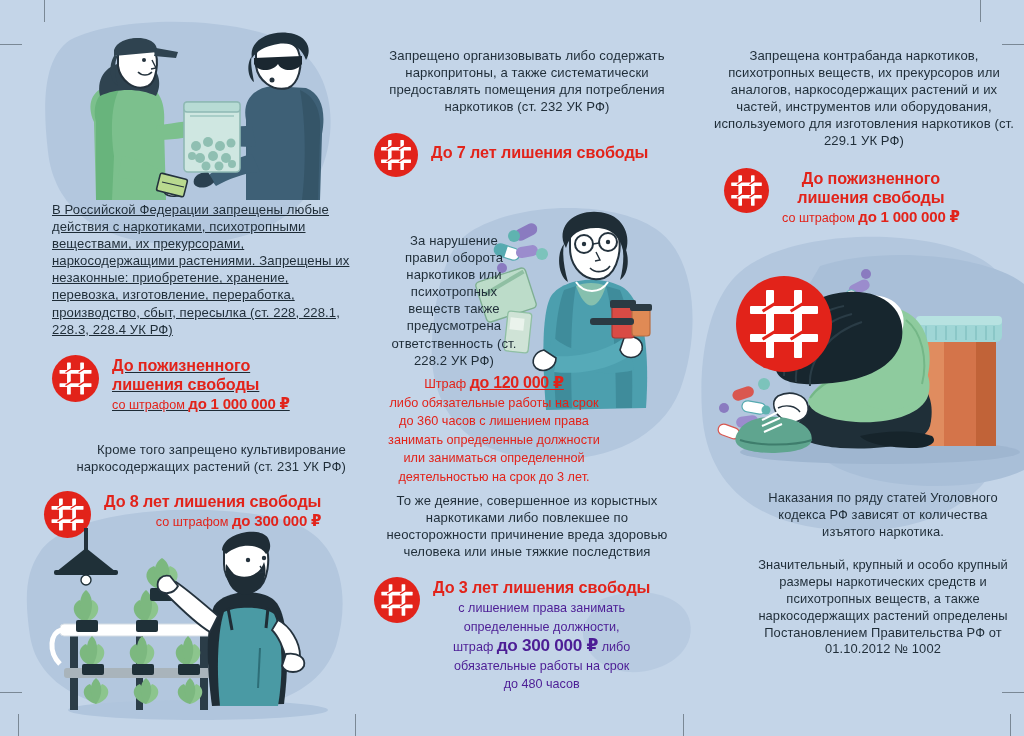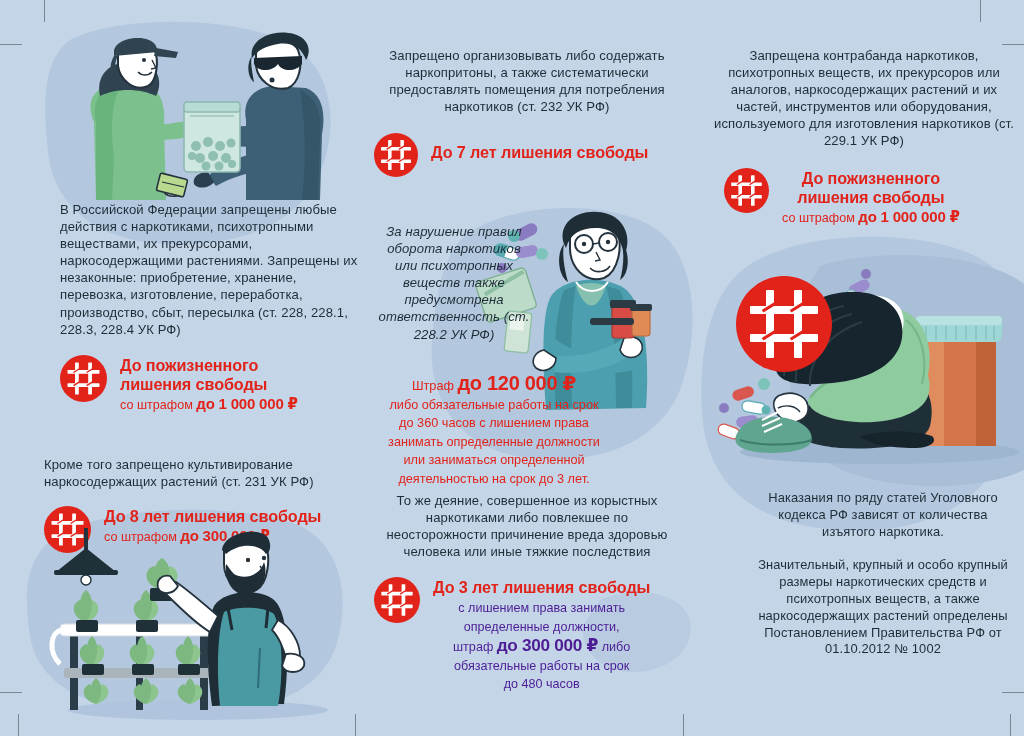--- a/index.html
+++ b/index.html
@@ -40,21 +40,21 @@
   .redsub{
     color:#e2231a;font-size:12.6px;line-height:17px;margin-top:1px;
   }
   .redsub .big{font-weight:bold;font-size:15px;letter-spacing:-.2px;}
 
   .redlines{color:#4c1d95;font-size:12.6px;line-height:18.4px;}
   .redlines .amt{font-weight:bold;font-size:17.2px;letter-spacing:-.3px;}
 
   .fine{color:#e2231a;font-size:12.7px;line-height:18.6px;}
   .fine .lead{font-size:12.7px;}
-  .fine .amt{font-weight:bold;font-size:20px;letter-spacing:-.3px;}
+  .fine .amt{font-weight:bold;font-size:16px;letter-spacing:-.3px;text-decoration:underline;}
 
   
   .hashicon{flex:0 0 auto;display:block;}
 
   
   .ill{position:absolute;}
   svg{display:block;overflow:visible;}
 </style>
 </head>
 <body>
@@ -151,21 +151,21 @@
           <circle cx="136" cy="126" r="4"></circle>
         <circle cx="150" cy="136" r="4.5"></circle>
           <circle cx="163" cy="136" r="4.5"></circle>
         <circle cx="176" cy="134" r="4"></circle>
       </g>
     </g>
   </svg>
 
   <div class="col col1">
 
-    <div style="position:absolute;top:201px;left:16px;width:302px;">
+    <div style="position:absolute;top:201px;left:8px;width:302px;text-decoration:underline;">
       <p class="para" style="margin:0;">В Российской Федерации запрещены любые действия с наркотиками, психотропными веществами, их прекурсорами, наркосодержащими растениями. Запрещены их незаконные: приобретение, хранение, перевозка, изготовление, переработка, производство, сбыт, пересылка (ст. 228, 228.1, 228.3, 228.4 УК РФ)</p>
       <div class="penalty" style="margin-top:17px;">
         <svg class="hashicon" width="47" height="47" viewBox="0 0 100 100" aria-hidden="true">
           <circle cx="50" cy="50" r="50" fill="#e2231a"></circle>
           <g fill="#ffffff">
             <rect x="32" y="16" width="8" height="68" rx="1"></rect>
             <rect x="60" y="16" width="8" height="68" rx="1"></rect>
             <rect x="16" y="32" width="68" height="8" rx="1"></rect>
             <rect x="16" y="60" width="68" height="8" rx="1"></rect>
           </g>
@@ -179,21 +179,21 @@
         <div class="txt">
           <div class="redhead">До пожизненного</div>
           <div class="redhead">лишения свободы</div>
           <div class="redsub">
             <span>со штрафом </span><span class="big">до 1 000 000 ₽</span>
           </div>
         </div>
       </div>
     </div>
 
-    <div style="position:absolute;top:456px;left:0;width:302px;">
+    <div style="position:absolute;top:441px;left:0;width:302px;text-align:right;">
       <p class="para" style="margin:0;">Кроме того запрещено культивирование наркосодержащих растений (ст. 231 УК РФ)</p>
       <div class="penalty" style="margin-top:16px;">
         <svg class="hashicon" width="47" height="47" viewBox="0 0 100 100" aria-hidden="true">
           <circle cx="50" cy="50" r="50" fill="#e2231a"></circle>
           <g fill="#ffffff">
             <rect x="32" y="16" width="8" height="68" rx="1"></rect>
             <rect x="60" y="16" width="8" height="68" rx="1"></rect>
             <rect x="16" y="32" width="68" height="8" rx="1"></rect>
             <rect x="16" y="60" width="68" height="8" rx="1"></rect>
           </g>
@@ -392,21 +392,21 @@
             <rect x="55" y="59" width="18" height="3" transform="rotate(-32 64 60)"></rect>
           </g>
         </svg>
         <div class="txt" style="padding-top:10px;">
           <div class="redhead">До 7 лет лишения свободы</div>
         </div>
       </div>
     </div>
 
     <div style="position:absolute;top:219px;left:0;width:160px;">
-      <p class="para" style="margin:4px;font-style:italic;">За нарушение правил оборота наркотиков или психотропных веществ также предусмотрена ответственность (ст. 228.2 УК РФ)</p>
+      <p class="para" style="margin:13px;">За нарушение правил оборота наркотиков или психотропных веществ также предусмотрена ответственность (ст. 228.2 УК РФ)</p>
     </div>
 
     <div style="position:absolute;top:374px;left:0;width:240px;">
       <div class="fine">
         <div>
           <span class="lead">Штраф </span><span class="amt">до 120 000 ₽</span>
         </div>
         <div>либо обязательные работы на срок</div>
         <div>до 360 часов с лишением права</div>
         <div>занимать определенные должности</div>

